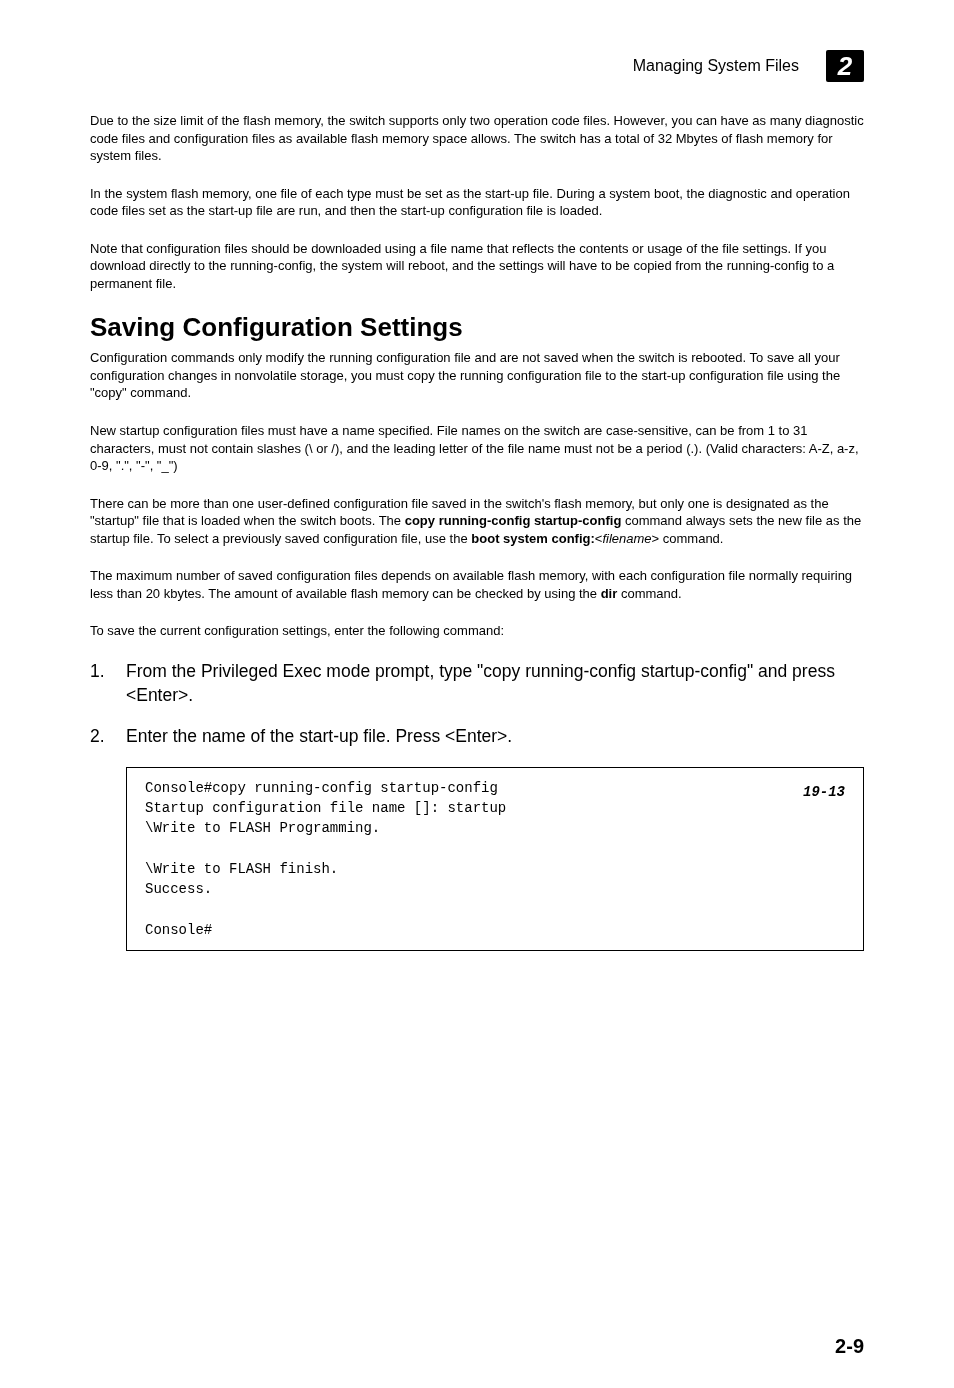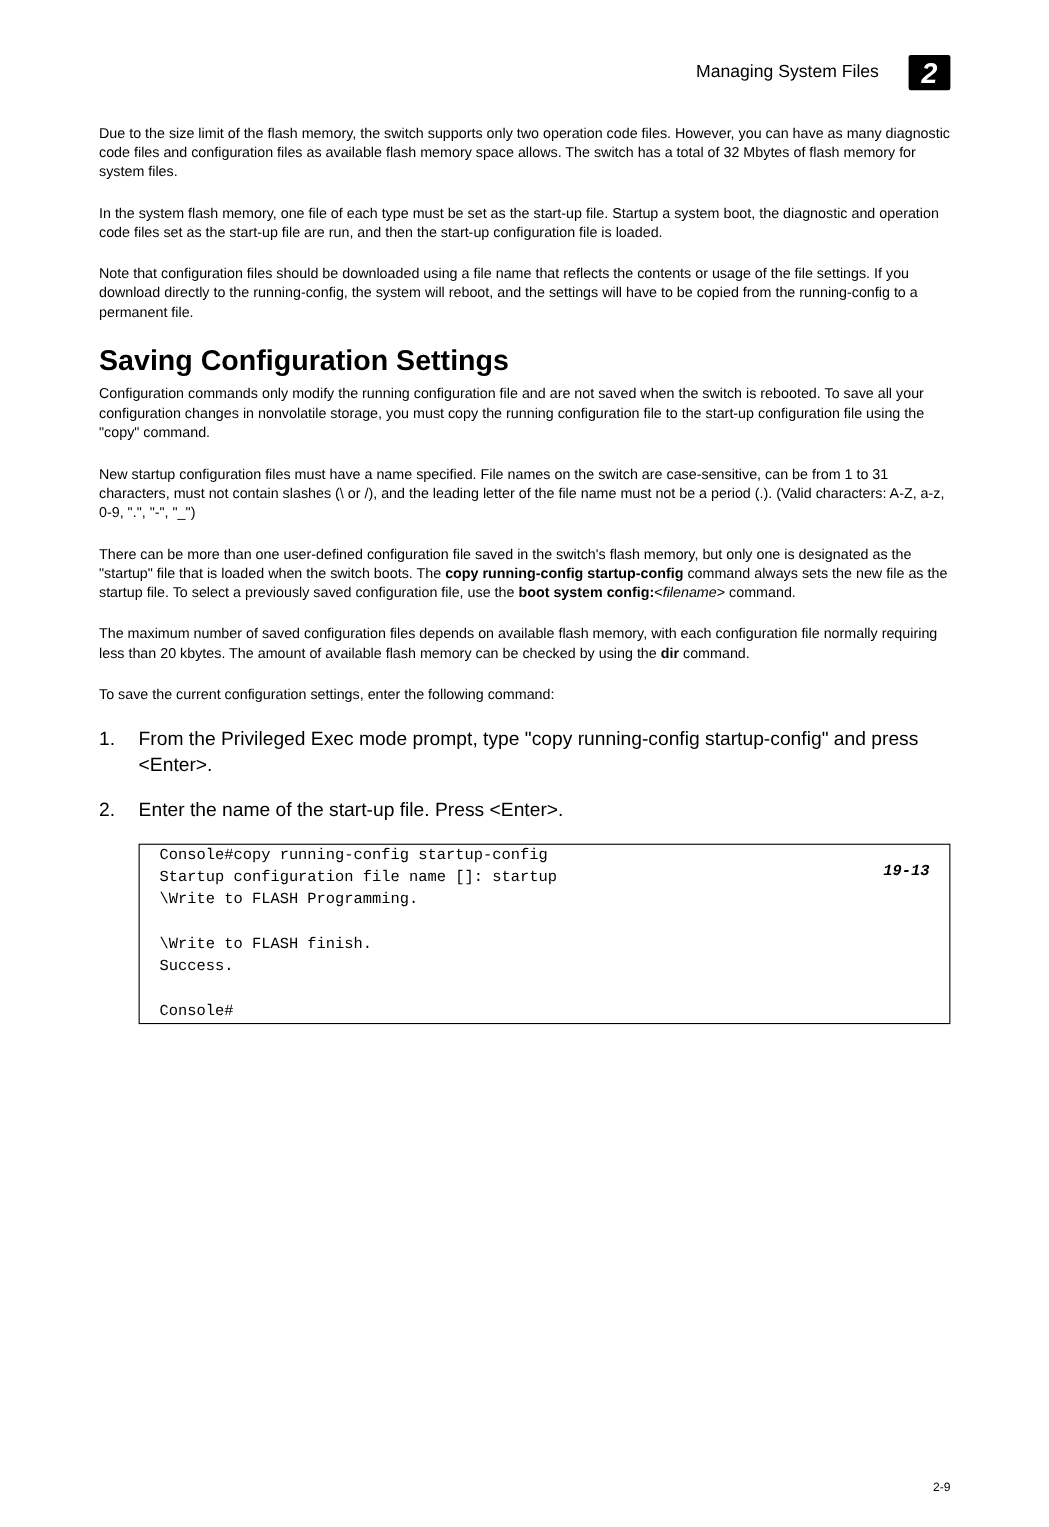--- a/index.html
+++ b/index.html
@@ -58,59 +58,60 @@
     }
     .numbered-item .num {
       width: 36px;
       flex-shrink: 0;
     }
     .numbered-item .text {
       flex: 1;
     }
     .code-box {
       border: 1px solid #000;
-      padding: 0 18px;
+      padding: 10px 18px;
       margin-left: 36px;
       margin-top: 16px;
       font-family: "Courier New", Courier, monospace;
       font-size: 14px;
       line-height: 1.45;
       white-space: pre;
       position: relative;
     }
     .code-ref {
       position: absolute;
       right: 18px;
       top: 14px;
       font-style: italic;
       font-weight: bold;
     }
     .page-number {
       position: absolute;
       bottom: 30px;
       right: 90px;
-      font-size: 11px;
+      font-size: 20px;
+      font-weight: bold;
     }
     .bold {
       font-weight: bold;
     }
     .italic {
       font-style: italic;
     }
   </style>
 </head>
 <body>
 
 <div class="header">
   <span class="header-text">Managing System Files</span>
   <span class="header-badge">2</span>
 </div>
 
 <p class="para">Due to the size limit of the flash memory, the switch supports only two operation code files. However, you can have as many diagnostic code files and configuration files as available flash memory space allows. The switch has a total of 32 Mbytes of flash memory for system files.</p>
-<p class="para">In the system flash memory, one file of each type must be set as the start-up file. Startup a system boot, the diagnostic and operation code files set as the start-up file are run, and then the start-up configuration file is loaded.</p>
+<p class="para">In the system flash memory, one file of each type must be set as the start-up file. During a system boot, the diagnostic and operation code files set as the start-up file are run, and then the start-up configuration file is loaded.</p>
 <p class="para">Note that configuration files should be downloaded using a file name that reflects the contents or usage of the file settings. If you download directly to the running-config, the system will reboot, and the settings will have to be copied from the running-config to a permanent file.</p>
 
 <h2>Saving Configuration Settings</h2>
 
 <p class="para">Configuration commands only modify the running configuration file and are not saved when the switch is rebooted. To save all your configuration changes in nonvolatile storage, you must copy the running configuration file to the start-up configuration file using the "copy" command.</p>
 <p class="para">New startup configuration files must have a name specified. File names on the switch are case-sensitive, can be from 1 to 31 characters, must not contain slashes (\ or /), and the leading letter of the file name must not be a period (.). (Valid characters: A-Z, a-z, 0-9, ".", "-", "_")</p>
 
 <p class="para">
   <span>There can be more than one user-defined configuration file saved in the switch's flash memory, but only one is designated as the "startup" file that is loaded when the switch boots. The </span><span class="bold">copy running-config startup-config</span><span> command always sets the new file as the startup file. To select a previously saved configuration file, use the </span><span class="bold">boot system config:</span><span>&lt;</span><span class="italic">filename</span><span>&gt; command.</span>
 </p>

